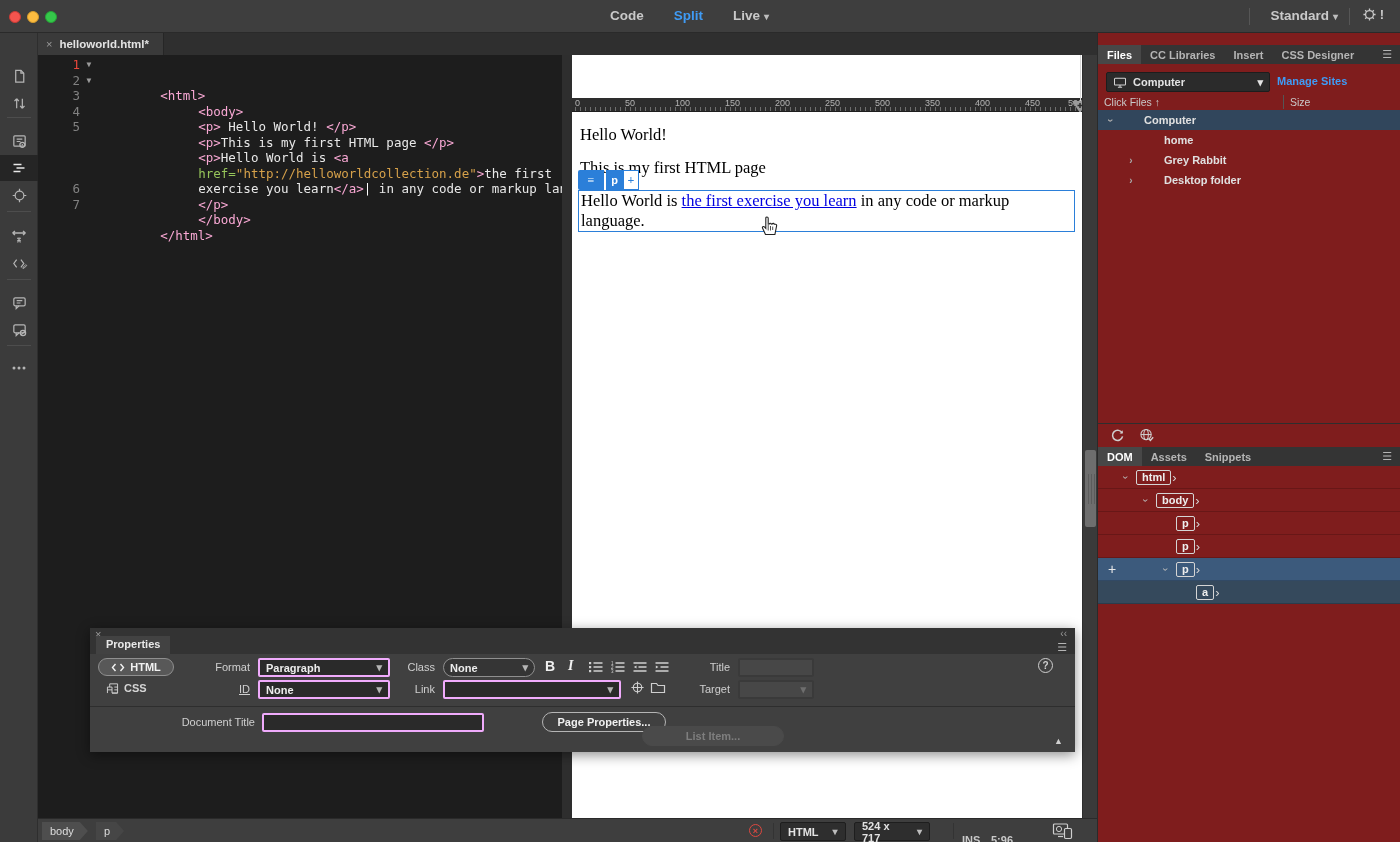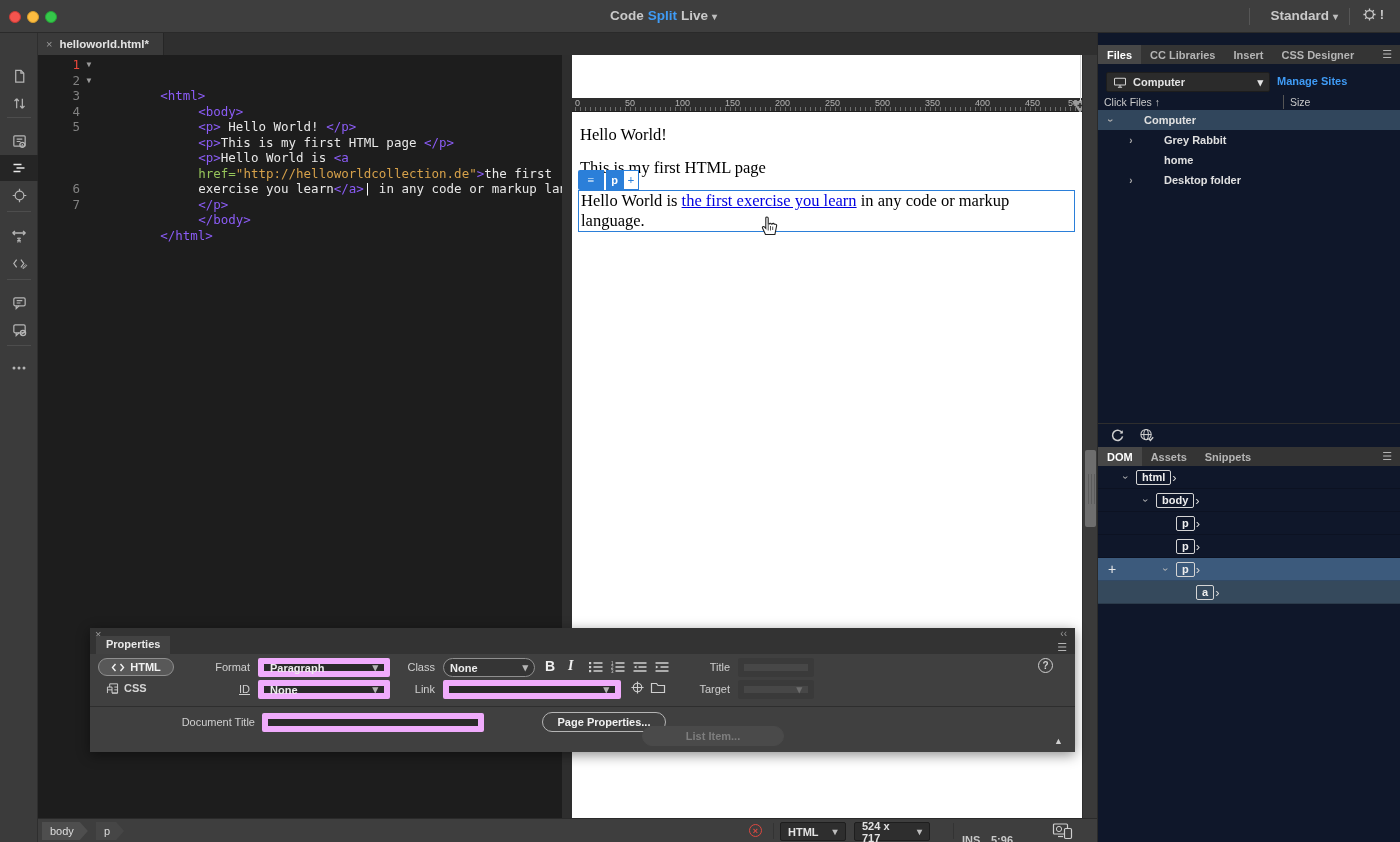--- a/index.html
+++ b/index.html
@@ -8,21 +8,21 @@
   .abs { position:absolute; }
   #frame { position:relative; width:1400px; height:842px; background:#3e3e3e; }
 
   
   #titlebar { left:0; top:0; width:1400px; height:33px; background:#3e3e3e;
     border-bottom:1px solid #2a2a2a; }
   .tlight { position:absolute; top:11px; width:12px; height:12px; border-radius:50%; }
   #tl-close { left:9px;  background:#f4544e; border:1px solid #c93b35;}
   #tl-min   { left:27px; background:#fdbc40; border:1px solid #d49c2c;}
   #tl-zoom  { left:45px; background:#35c84a; border:1px solid #26a537;}
-  #view-modes { position:absolute; left:610px; top:8px; display:flex; 
+  #view-modes { position:absolute; left:610px; top:8px; display:flex; gap:26px;
     font-size:13.5px; font-weight:bold; color:#c9c9c9; }
   #view-modes .vm { cursor:default; }
   #view-modes .vm.on { color:#3f9bf5; }
   .dd-caret { color:#bdbdbd; font-size:10px; margin-left:4px; }
   #workspace { position:absolute; right:62px; top:8px; font-size:13.5px; font-weight:bold;
     color:#c9c9c9; }
   .vdiv { position:absolute; top:8px; width:1px; height:17px; background:#565656; }
   #gear-wrap { position:absolute; right:16px; top:7px; color:#c9c9c9; font-weight:bold;
     font-size:13px; display:flex; align-items:center; gap:3px;}
 
@@ -45,21 +45,21 @@
   
   #code-pane { left:38px; top:55px; width:524px; height:763px; background:#1d1d1d;
     font-family:"DejaVu Sans Mono", monospace; font-size:12.5px; font-weight:500;
     padding-top:2px; }
   .cl { display:flex; height:15.5px; line-height:15.5px; white-space:pre; }
   .cl .ln { width:42px; text-align:right; color:#818181; flex:0 0 42px; }
   .cl .ln.red { color:#e8473c; }
   .cl .fold { width:18px; text-align:center; color:#9a9a9a; font-size:8px; flex:0 0 18px; }
   .cl .src { padding-left:2px; }
   .cl .src.ind1 { padding-left:40px; }
-  .seg.tag { color:#8b5cf6; }
+  .seg.tag { color:#f9a8d4; }
   .seg.text { color:#e8e8e8; }
   .seg.attr { color:#96c45a; }
   .seg.string { color:#d6a14a; }
   .seg.cursor { color:#ffffff; }
 
   #split-div { left:562px; top:55px; width:10px; height:763px; background:#2e2e2e; }
 
   
   #live-pane { left:572px; top:55px; width:510px; height:763px; background:#fff; }
   #mq-banner { left:0; top:0; width:510px; height:43px; background:#3a3a3a;
@@ -89,21 +89,21 @@
 
   
   #scroll-strip { left:1082px; top:55px; width:15px; height:763px; background:#3a3a3a;
     border-left:1px solid #2e2e2e; }
   #scroll-thumb { position:absolute; left:2px; top:395px; width:11px; height:77px;
     background:#6e6e6e; border-radius:2px;
     background-image:repeating-linear-gradient(to right, transparent 0 2px, #5c5c5c 2px 3px);
     background-size:9px 30px; background-position:1px center; background-repeat:no-repeat;}
 
   
-  #right-panel { left:1097px; top:33px; width:303px; height:809px; background:#0f172a;
+  #right-panel { left:1097px; top:33px; width:303px; height:809px; background:#7f1d1d;
     border-left:1px solid #2a2a2a; }
   .ptabs { position:absolute; left:0; width:303px; height:19px; background:#343434;
     display:flex; align-items:stretch; font-size:11px; color:#b5b5b5; font-weight:bold;}
   .ptabs .pt { padding:0 9px; display:flex; align-items:center; }
   .ptabs .pt.on { background:#474747; color:#fff; }
   #files-tabs { top:12px; }
   #site-row { position:absolute; left:0; top:36px; width:303px; height:26px; }
   #site-select { position:absolute; left:8px; top:3px; width:164px; height:20px;
     background:#2b2b2b; border:1px solid #1d1d1d; border-radius:2px; color:#e3e3e3;
     font-size:11px; font-weight:bold; display:flex; align-items:center; gap:6px; padding:0 6px;}
@@ -145,21 +145,21 @@
   
   #props { left:90px; top:628px; width:985px; height:124px; background:#404040;
     box-shadow:0 3px 12px rgba(0,0,0,.45); }
   #props-head { position:absolute; left:0; top:0; width:985px; height:26px; background:#333; }
   #props-close { position:absolute; left:5px; top:0px; color:#9a9a9a; font-size:11px; }
   #props-tab { position:absolute; left:6px; top:8px; height:18px; background:#424242;
     color:#e8e8e8; font-size:11px; font-weight:bold; padding:2px 10px; }
   #props-collapse { position:absolute; right:8px; top:0px; color:#9a9a9a; font-size:10px; }
   #props-menu { position:absolute; right:8px; top:13px; color:#b5b5b5; font-size:11px; }
   .plabel { position:absolute; color:#cfcfcf; font-size:11px; text-align:right; }
-  .pfield { position:absolute; background:#2a2a2a; border:6px solid #f0abfc; border-radius:2px;
+  .pfield { position:absolute; background:#2a2a2a; border:2px solid #f0abfc; border-radius:2px;
     color:#ececec; font-size:11px; font-weight:bold; display:flex; align-items:center;
     padding:0 6px; height:19px; }
   .pfield .car { margin-left:auto; color:#b5b5b5; }
   .pfield.pill { border-radius:10px; border:1px solid #8f8f8f; background:#353535; }
   .pfield.disabled { background:#474747; border-color:#3a3a3a; }
   #html-pill { position:absolute; left:8px; top:30px; width:76px; height:18px;
     background:#585858; border:1px solid #8f8f8f; border-radius:10px; color:#f2f2f2;
     font-size:11px; font-weight:bold; display:flex; align-items:center; justify-content:center; gap:5px;}
   #css-btn { position:absolute; left:16px; top:54px; color:#d5d5d5; font-size:11px; font-weight:bold;
     display:flex; align-items:center; gap:5px; }
@@ -458,29 +458,29 @@
 
     <div id="files-tree">
 
     <div class="frow sel d0">
           <span class="exp down"></span>
           <span class="fic"></span>
           <span>Computer</span>
 
         </div>
         <div class="frow d1">
+          <span class="exp"></span>
+          <span class="fic"></span>
+          <span>home</span>
+
+        </div>
+        <div class="frow d1">
           <span class="exp right"></span>
           <span class="fic"></span>
           <span>Grey Rabbit</span>
-
-        </div>
-        <div class="frow d1">
-          <span class="exp"></span>
-          <span class="fic"></span>
-          <span>home</span>
 
         </div>
         <div class="frow d1">
           <span class="exp right"></span>
           <span class="fic"></span>
           <span>Desktop folder</span>
 
         </div>
       </div>
 

